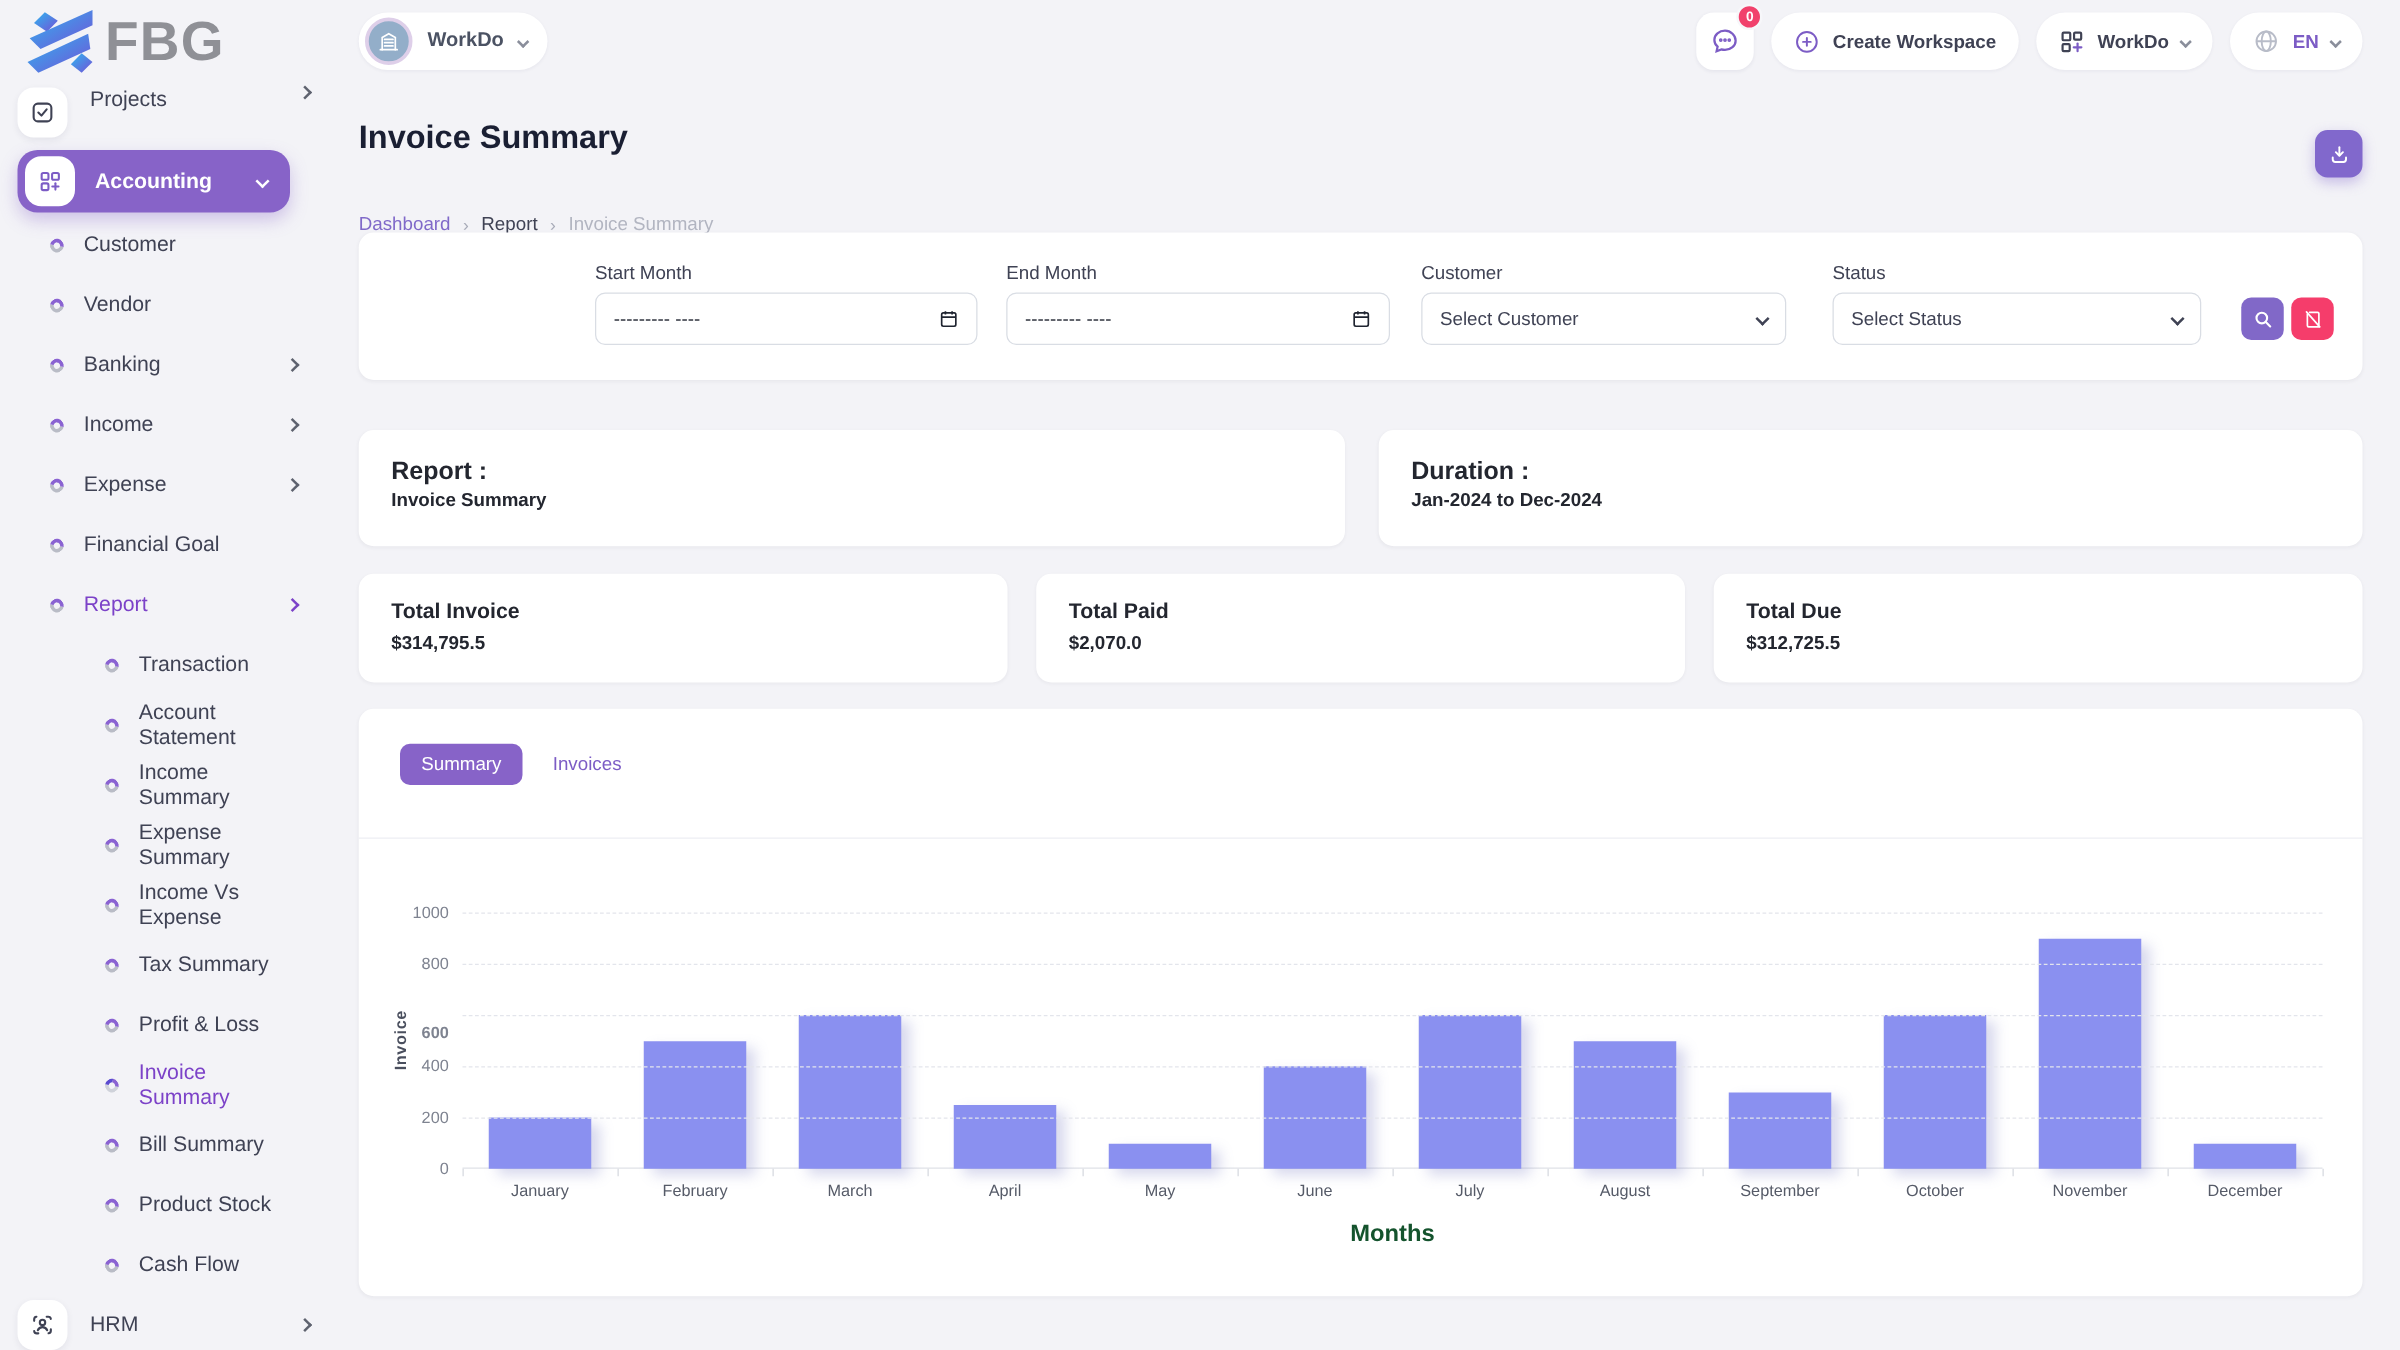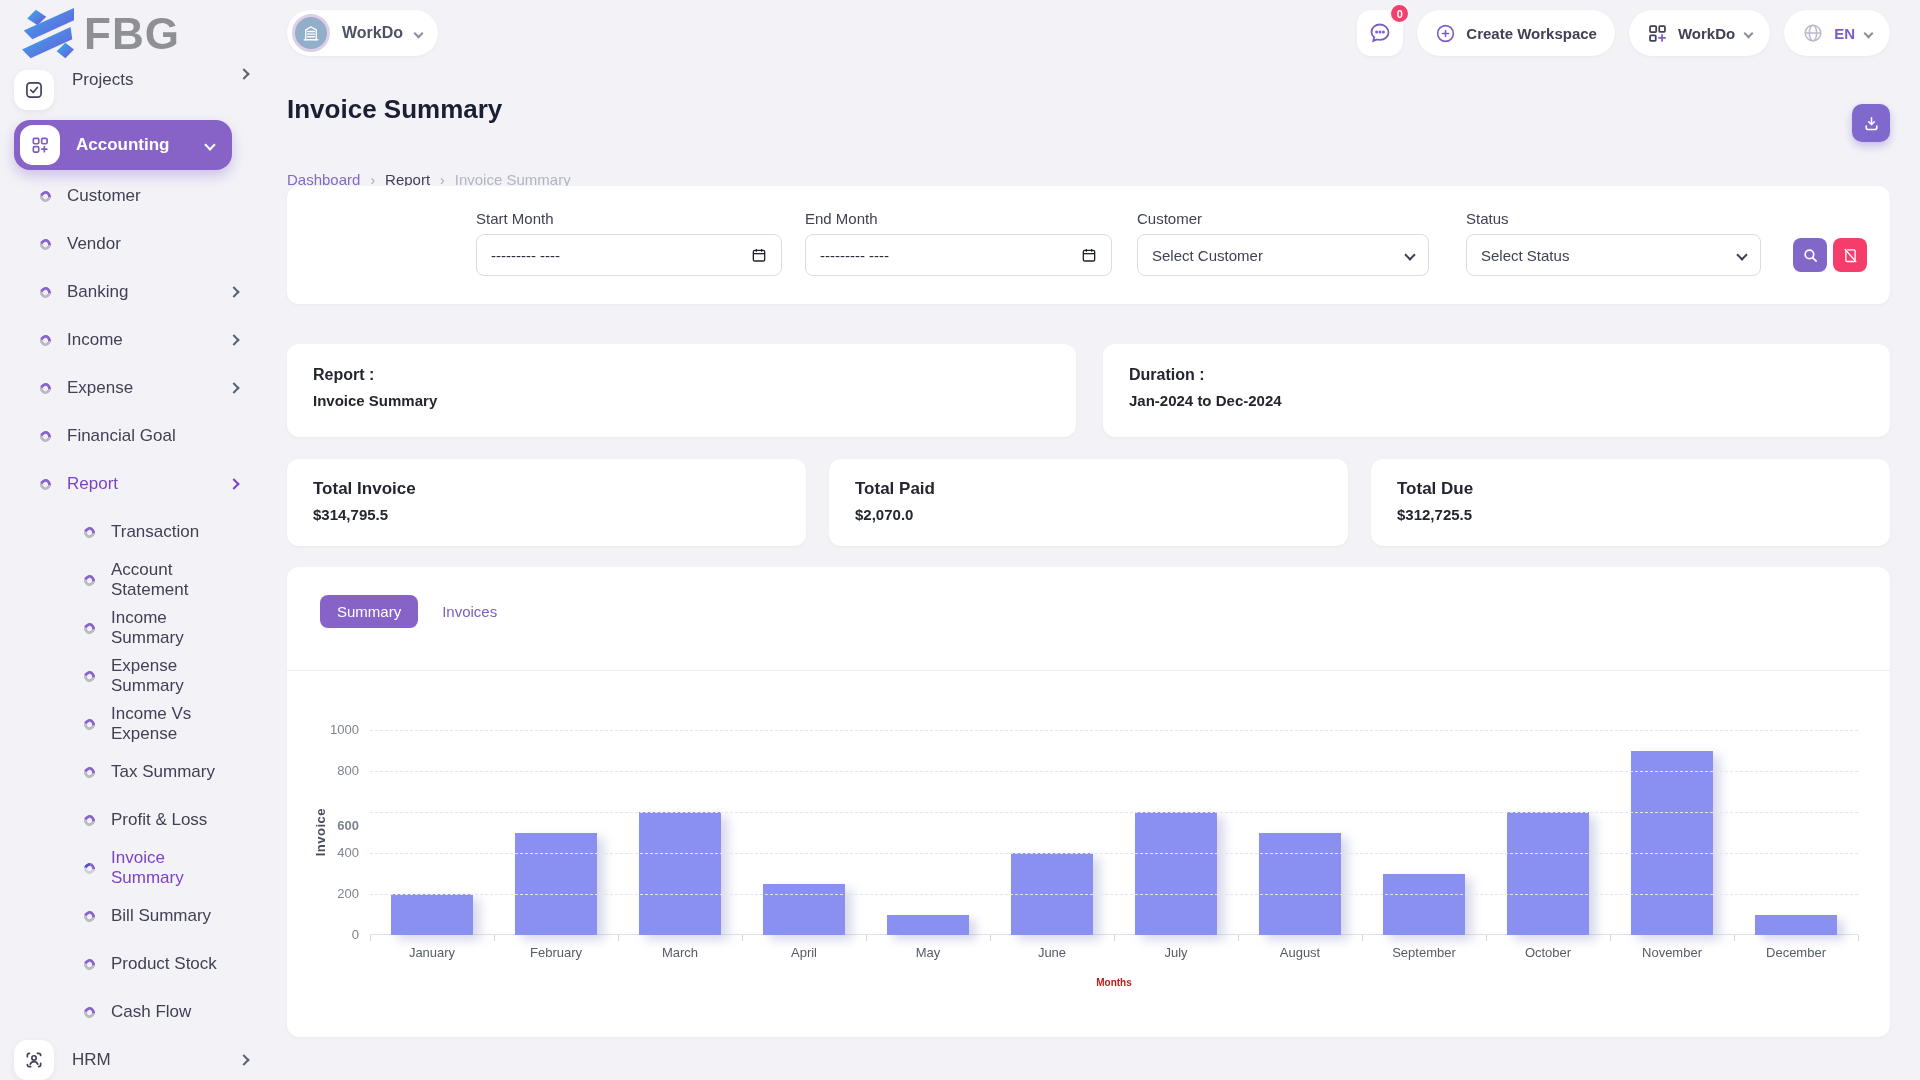--- a/index.html
+++ b/index.html
@@ -58,21 +58,21 @@
   .card { position:absolute; background:#ffffff; border-radius:12px; box-shadow:0 1px 3px rgba(30,30,60,.05); }
   .filter-card { left:287px; right:30px; top:186px; height:118px; }
   .f-label { position:absolute; top:24px; font-size:15px; color:#3f4254; }
   .f-input, .f-select { position:absolute; top:48px; height:42px; background:#fff; border:1px solid #d9dde4; border-radius:8px; display:flex; align-items:center; justify-content:space-between; padding:0 14px; font-size:15px; color:#2b2f3a; cursor:pointer; }
   .f-select { color:#3f4254; }
   .f-select .chv { color:#3f4254; }
   .icon-btn { position:absolute; top:52px; width:34px; height:34px; border-radius:8px; border:none; display:flex; align-items:center; justify-content:center; cursor:pointer; }
   .icon-btn.search { background:#8168c8; }
   .icon-btn.reset { background:#f53d6b; }
 
-  .info-title { position:absolute; left:26px; top:22px; font-size:16px; font-weight:bold; color:#23262f; }
+  .info-title { position:absolute; left:26px; top:22px; font-size:20px; font-weight:bold; color:#23262f; }
   .info-value { position:absolute; left:26px; top:48px; font-size:15px; font-weight:bold; color:#23262f; }
   .stat-label { position:absolute; left:26px; top:20px; font-size:17px; font-weight:bold; color:#23262f; }
   .stat-value { position:absolute; left:26px; top:47px; font-size:15px; font-weight:bold; color:#23262f; }
 
   
   .chart-card { left:287px; right:30px; top:567px; height:470px; }
   .tabs { position:absolute; left:33px; top:28px; display:flex; align-items:center; gap:18px; }
   .tab { font-size:15px; color:#7c5cc5; padding:8px 6px; border-radius:8px; cursor:pointer; }
   .tab.active { background:#8763c8; color:#ffffff; padding:8px 17px; }
   .tab-divider { position:absolute; left:0; right:0; top:103px; border-top:1px solid #edeef3; }
@@ -83,21 +83,21 @@
   .xtick { position:absolute; bottom:-6px; width:0; height:6px; border-left:1px solid #d6d9e0; }
   .bars { position:absolute; left:0; right:0; top:0; bottom:0; display:flex; align-items:flex-end; }
   .slot { width:124px; display:flex; justify-content:center; }
   .bar { width:82px; background:#8a90f0; box-shadow:7px 5px 10px rgba(110,115,190,.28); }
   .xlabels { position:absolute; left:83px; top:378px; width:1488px; display:flex; }
   .xlabel { width:124px; text-align:center; font-size:13px; color:#565b68; }
   .ytick-col { position:absolute; left:8px; top:163px; width:64px; height:205px; }
   .ytick { position:absolute; right:0; width:100%; text-align:right; font-size:13px; color:#7e8390; }
   .ylab { position:absolute; left:26px; top:163px; height:205px; display:flex; align-items:center; }
   .ylab span { writing-mode:vertical-rl; transform:rotate(180deg); font-size:13px; font-weight:bold; color:#4a4f5e; letter-spacing:.5px; }
-  .xlab { position:absolute; left:83px; width:1488px; top:410px; text-align:center; font-size:10px; font-weight:bold; color:#b91c1c; }
+  .xlab { position:absolute; left:83px; width:1488px; top:410px; text-align:center; font-size:19px; font-weight:bold; color:#14532d; }
 </style>
 </head>
 <body>
 
 <div class="app">
 
   <aside class="sidebar">
     <div class="logo">
       <svg width="56" height="52" viewBox="0 0 64 60">
         <defs>

